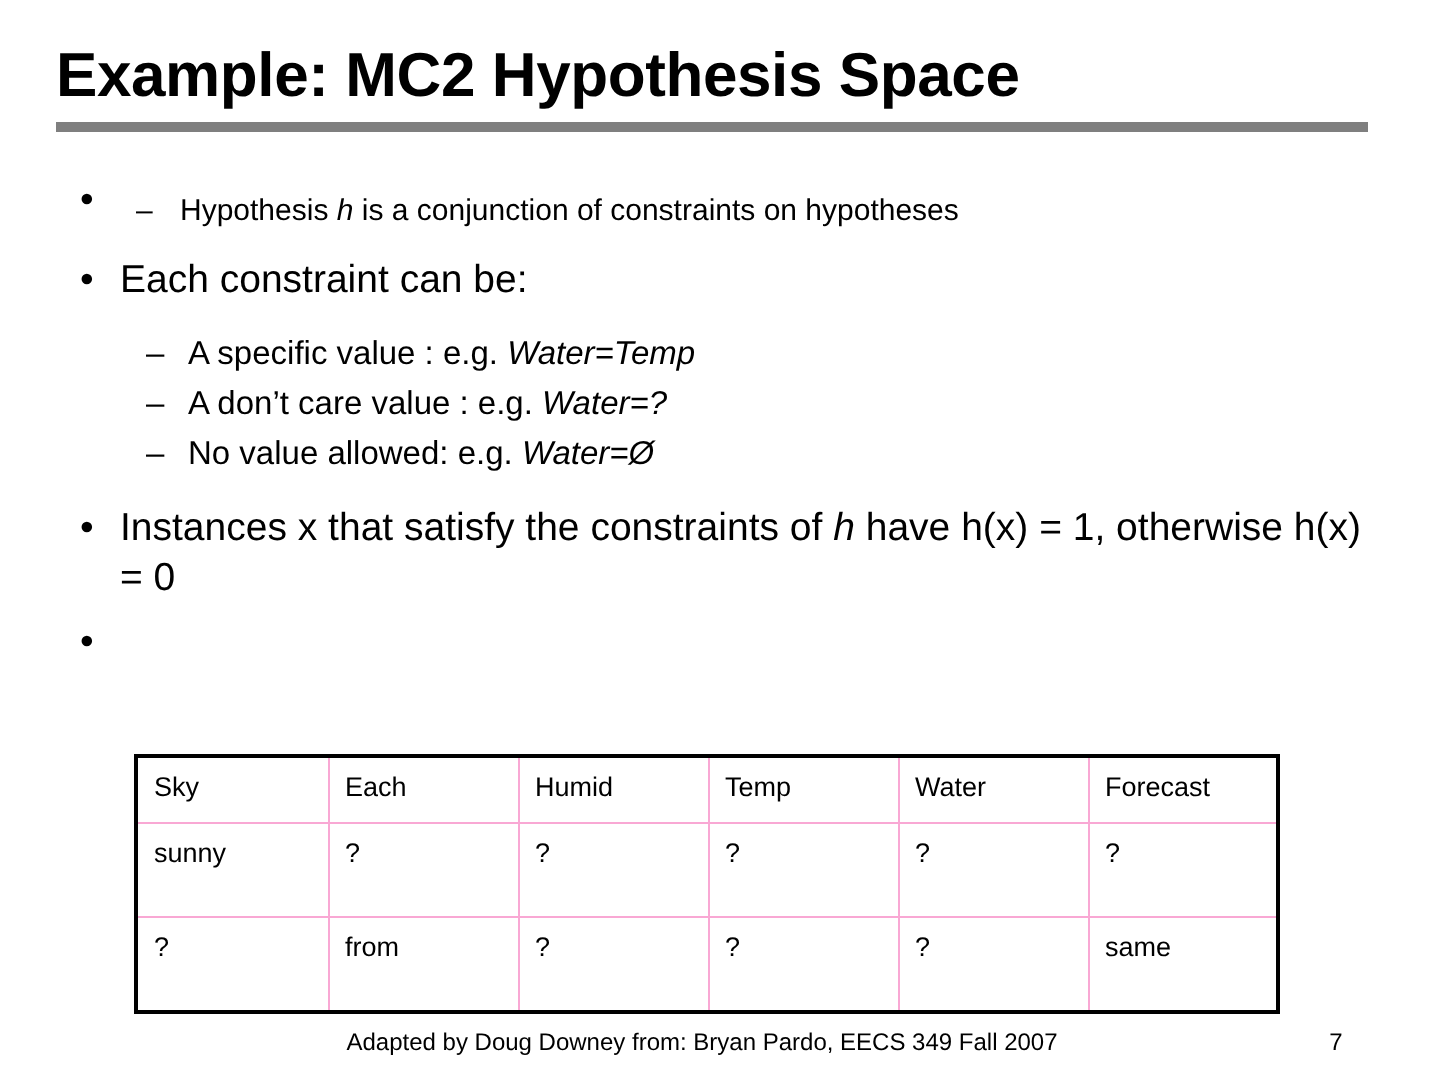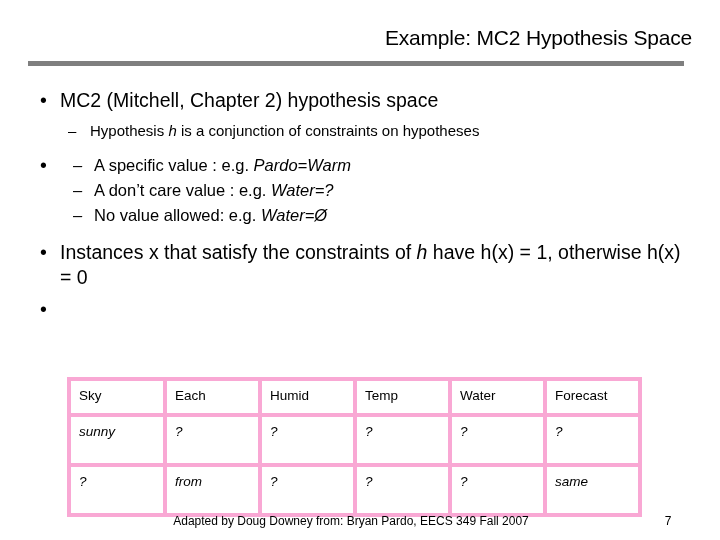--- a/index.html
+++ b/index.html
@@ -23,23 +23,23 @@
     height: 540px;
     background: #ffffff;
   }
 
   
   .title {
     position: absolute;
     left: 28px;
     top: 22px;
     width: 664px;
-    text-align: right;
-    font-size: 21px;
-    font-weight: normal;
+    text-align: left;
+    font-size: 31px;
+    font-weight: bold;
     line-height: 32px;
     letter-spacing: -0.2px;
     white-space: nowrap;
   }
   .title-rule {
     position: absolute;
     left: 28px;
     top: 61px;
     width: 656px;
     height: 5px;
@@ -103,30 +103,30 @@
   .hyp-table {
     position: absolute;
     left: 67px;
     top: 377px;
     width: 571px;
     border-collapse: collapse;
     border: 2px solid #000000;
     table-layout: fixed;
   }
   .hyp-table td, .hyp-table th {
-    border: 4px solid #f9a8d4;
+    border: 1px solid #f9a8d4;
     font-size: 13.5px;
     font-weight: normal;
     text-align: left;
     vertical-align: top;
     padding: 7px 0 7px 8px;
     line-height: 16px;
   }
   .hyp-table th { height: 18px; }
-  .hyp-table td { height: 32px; font-style: italic; }
+  .hyp-table td { height: 32px; }
   .hyp-table col.c0 { width: 96px; }
   .hyp-table col.c1 { width: 95px; }
   .hyp-table col.c2 { width: 95px; }
   .hyp-table col.c3 { width: 95px; }
   .hyp-table col.c4 { width: 95px; }
   .hyp-table col.c5 { width: 95px; }
 
   
   .footer-text {
     position: absolute;
@@ -152,35 +152,35 @@
 
 <div class="slide">
 
   <div class="title">Example: MC2 Hypothesis Space</div>
   <div class="title-rule"></div>
 
   <div class="body">
 
     <div class="lvl1">
       <span class="bullet">•</span>
-      <span>MC2 (Mitchell, Chapter 2) hypothesis space</span>
     </div>
 
     <div class="lvl2 sp-small">
       <span class="dash">–</span>
       <span>Hypothesis </span><span class="ital">h</span><span> is a conjunction of constraints on hypotheses</span>
     </div>
 
     <div class="lvl1 sp-before">
       <span class="bullet">•</span>
+      <span>Each constraint can be:</span>
     </div>
 
     <div class="lvl2b sp-before">
       <span class="dash">–</span>
-      <span>A specific value : e.g. </span><span class="ital">Pardo=Warm</span>
+      <span>A specific value : e.g. </span><span class="ital">Water=Temp</span>
     </div>
 
     <div class="lvl2b">
       <span class="dash">–</span>
       <span>A don’t care value : e.g. </span><span class="ital">Water=?</span>
     </div>
 
     <div class="lvl2b">
       <span class="dash">–</span>
       <span>No value allowed: e.g. </span><span class="ital">Water=Ø</span>

